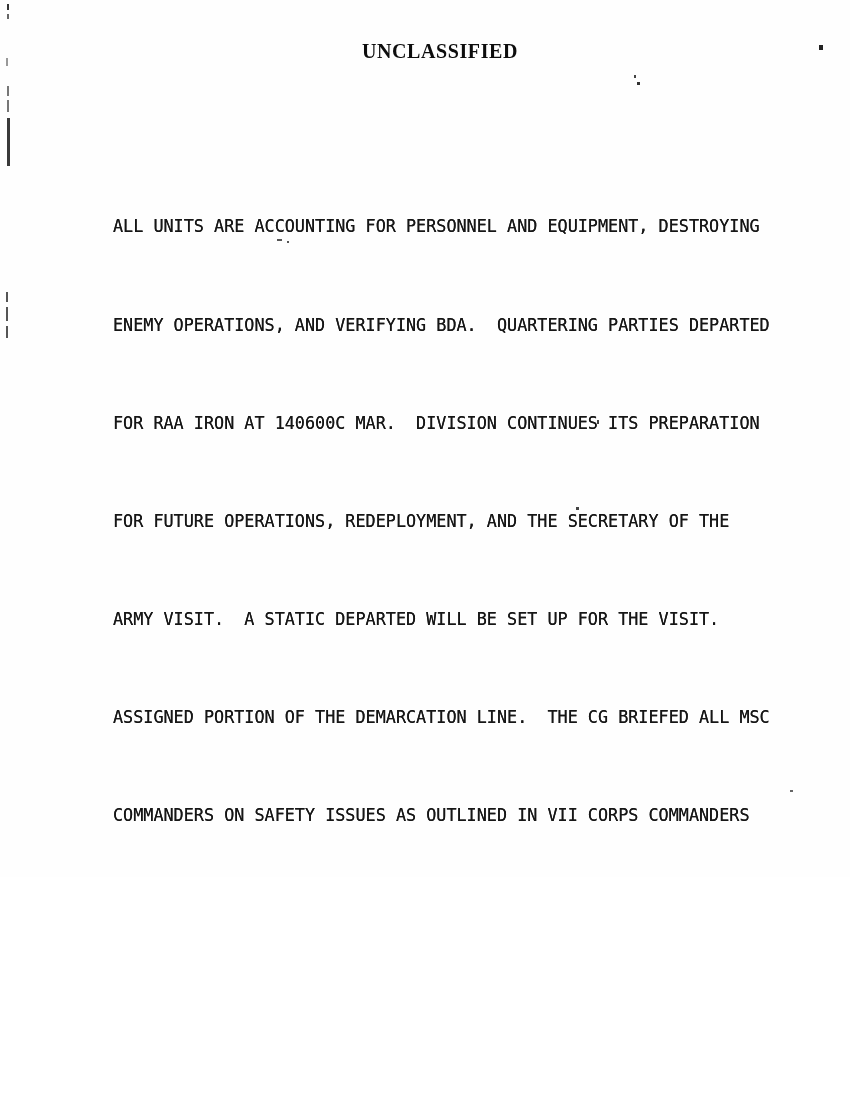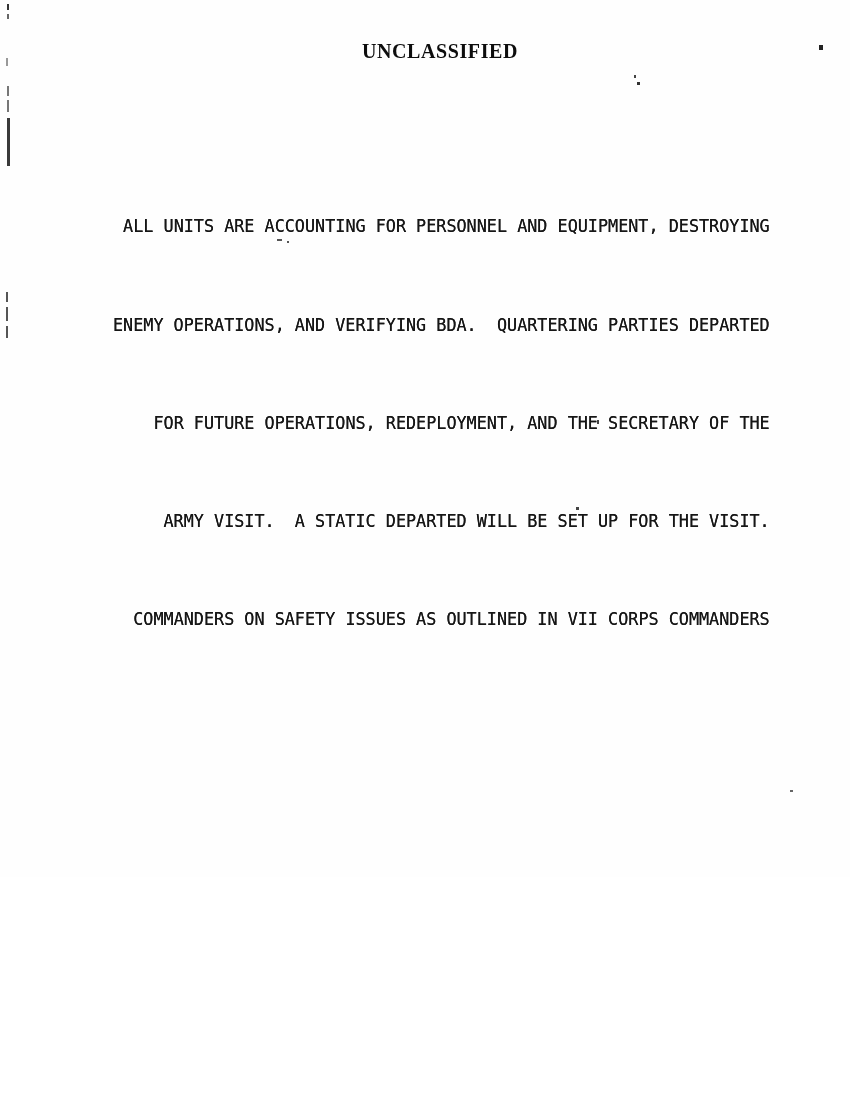--- a/index.html
+++ b/index.html
@@ -20,21 +20,21 @@
   .page-number {
     position:absolute; left:438px; top:1012px; transform:translateX(-50%);
     font-size:16px; font-weight:bold; color:#141414;
   }
   .doc-body {
     position:absolute; left:113px; top:145px;
     font-size:16.8px; line-height:32.7px;
     white-space:pre; color:#161616;
     text-shadow:0 0 0.4px #222;
   }
-  .line { height:32.7px;text-align:right; }
+  .line { height:32.7px; }
   .struck {
     display:inline-block; font-weight:bold; padding:0 7px 0 9px; margin:0 -2px;
     background:linear-gradient(to bottom, transparent 43%, #000 43%, #000 61%, transparent 61%);
   }
   .hole-punch {
     position:absolute; background:#050505; border-radius:50%;
   }
   .hole-punch.left { left:273px; top:1031px; width:28px; height:27px; transform:rotate(8deg); border-radius:46% 54% 50% 50%; }
   .hole-punch.right { left:544px; top:1028px; width:27px; height:28px; border-radius:55% 45% 52% 48%; }
   .punch-tail { position:absolute; left:546px; top:1052px; width:9px; height:7px; background:#0a0a0a; transform:rotate(-30deg) skewX(-20deg); }
@@ -48,22 +48,24 @@
 </head>
 <body>
 
 <div class="page">
 
   <div class="classification top">UNCLASSIFIED</div>
 
   <div class="doc-body">
     <div class="line"><span>ALL UNITS ARE ACCOUNTING FOR PERSONNEL AND EQUIPMENT, DESTROYING</span></div>
     <div class="line"><span>ENEMY OPERATIONS, AND VERIFYING BDA.  QUARTERING PARTIES DEPARTED</span></div>
+    <div class="line"><span>FOR RAA IRON AT 140600C MAR.  DIVISION CONTINUES ITS PREPARATION</span></div>
     <div class="line"><span>FOR FUTURE OPERATIONS, REDEPLOYMENT, AND THE SECRETARY OF THE</span></div>
     <div class="line"><span>ARMY VISIT.  A STATIC DEPARTED WILL BE SET UP FOR THE VISIT.</span></div>
+    <div class="line"><span>ASSIGNED PORTION OF THE DEMARCATION LINE.  THE CG BRIEFED ALL MSC</span></div>
     <div class="line"><span>COMMANDERS ON SAFETY ISSUES AS OUTLINED IN VII CORPS COMMANDERS</span></div>
     <div class="line"></div>
     
     
     
     
     
     
     
     

